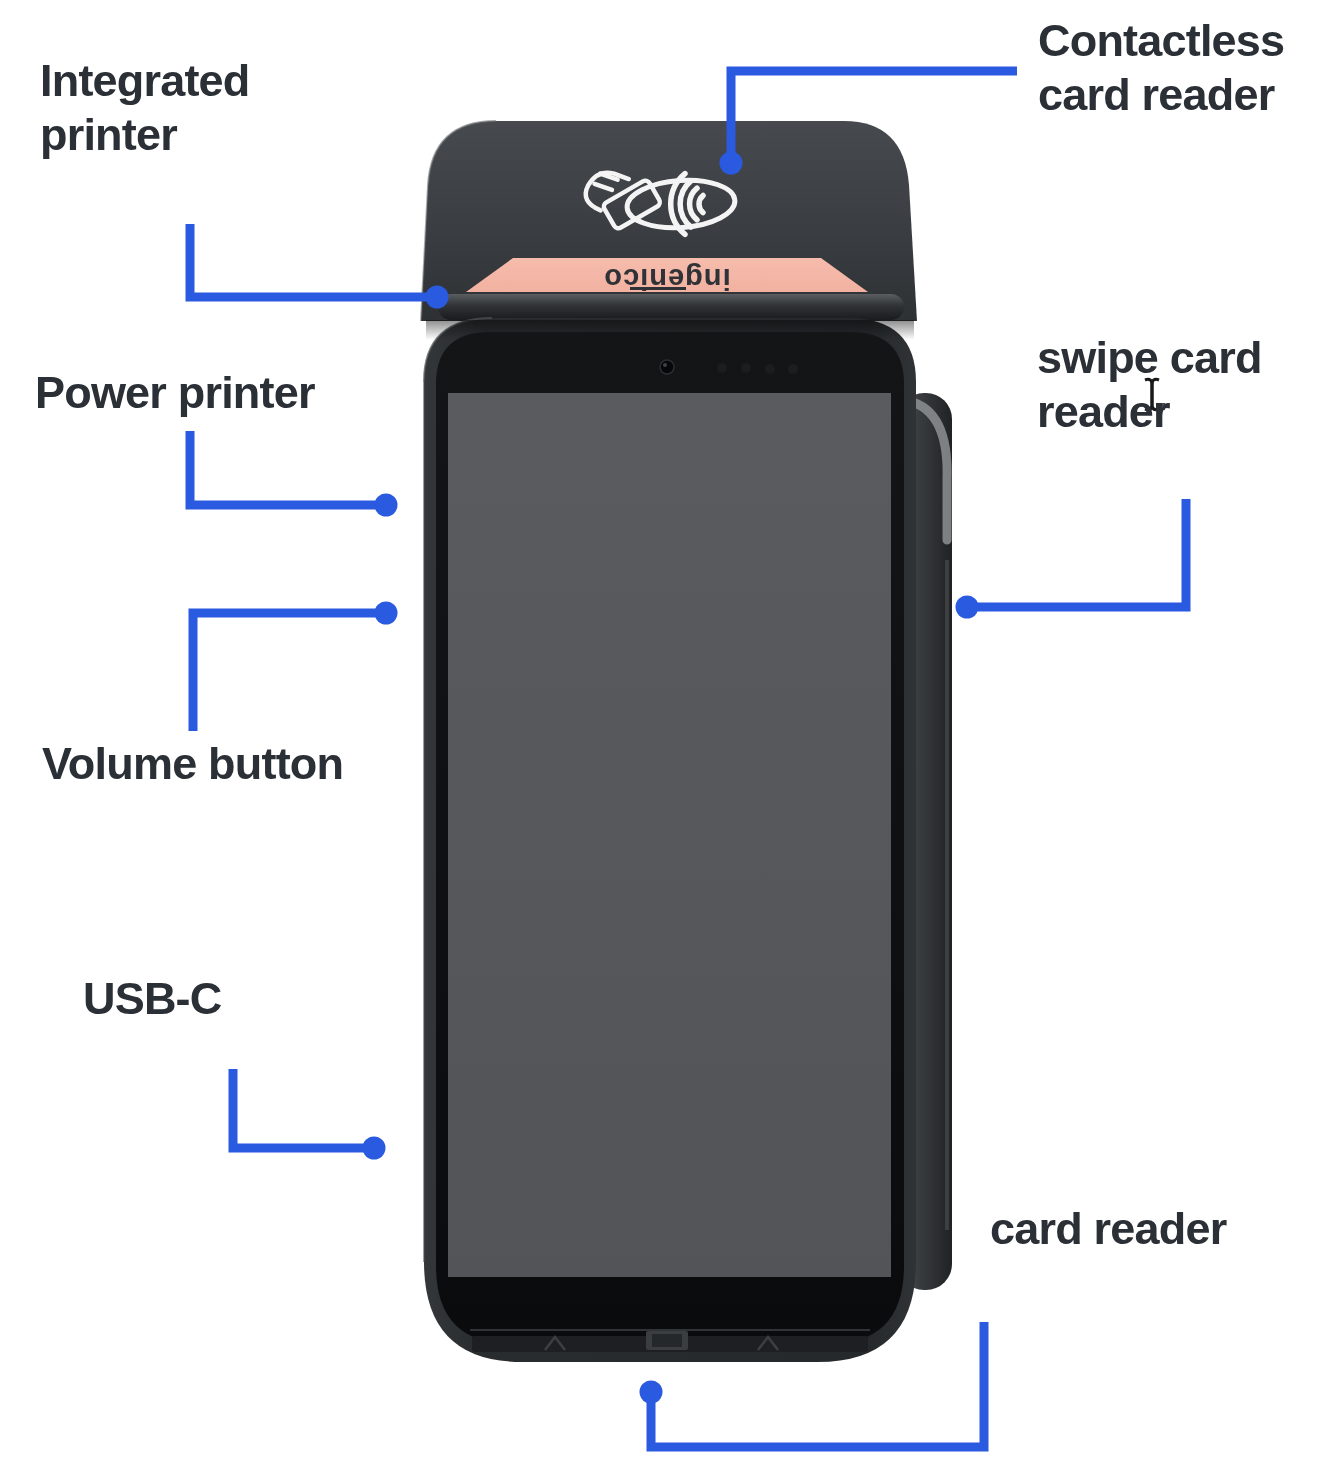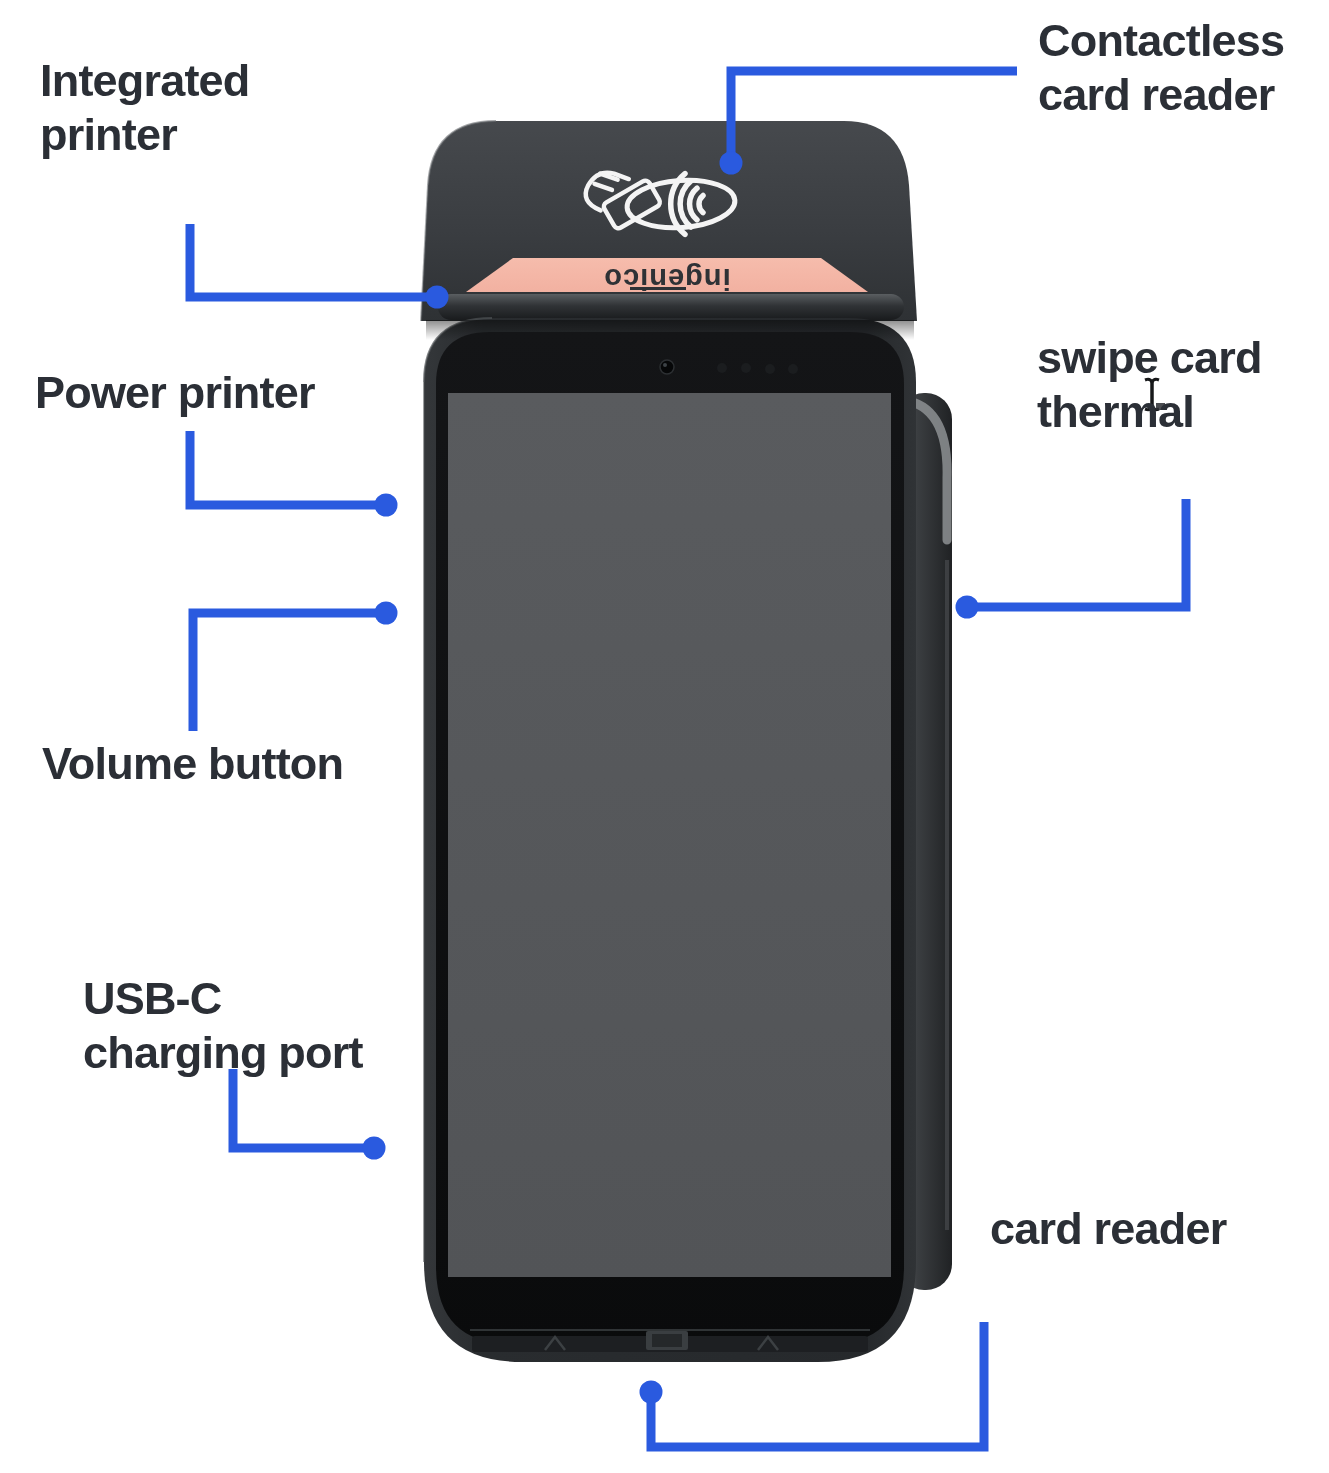--- a/index.html
+++ b/index.html
@@ -185,29 +185,28 @@
     <span>Contactless</span>
     <span>card reader</span>
   </div>
 
   <div class="label" style="left:35px;top:366px">
     <span>Power printer</span>
   </div>
 
   <div class="label" style="left:1037px;top:331px">
     <span>swipe card</span>
-    <span>thermal</span>
+    <span>reader</span>
   </div>
 
   <div class="label" style="left:42px;top:737px">
     <span>Volume button</span>
   </div>
 
   <div class="label" style="left:83px;top:972px">
     <span>USB-C</span>
-    <span>charging port</span>
   </div>
 
   <div class="label" style="left:990px;top:1202px">
     <span>card reader</span>
   </div>
 
 </div>
 
 </body></html>

